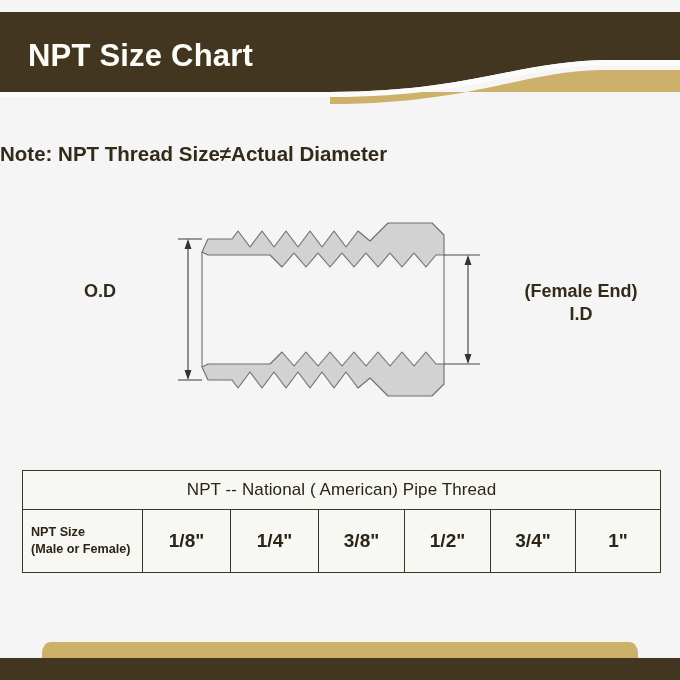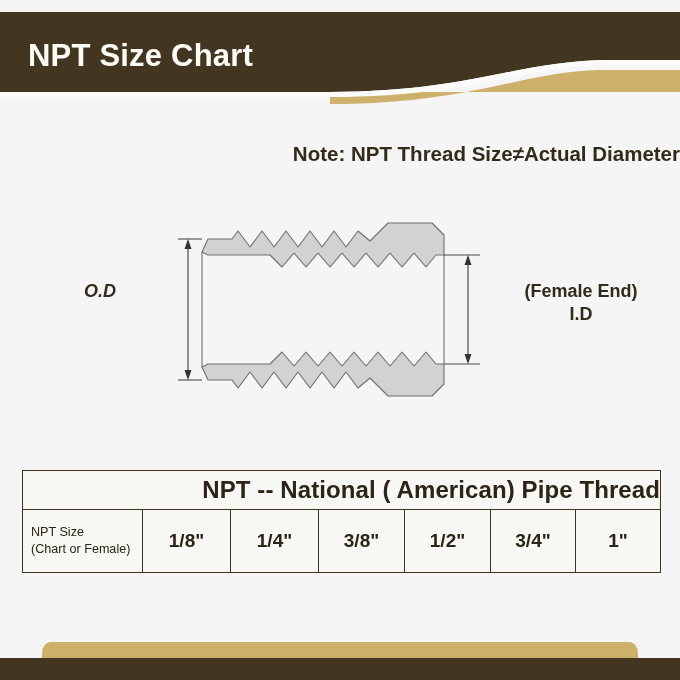--- a/index.html
+++ b/index.html
@@ -48,21 +48,21 @@
     white-space: nowrap;
     z-index: 4;
   }
 
   
   #note {
     position: absolute;
     left: 0;
     top: 130px;
     width: 680px;
-    text-align: right;
+    text-align: left;
     font-size: 20.5px;
     font-weight: bold;
     color: #332b1a;
     letter-spacing: 0px;
   }
 
   
   #diagram {
     position: absolute;
     left: 0;
@@ -73,21 +73,21 @@
   #diagram-svg { display: block; }
 
   .dim-label {
     position: absolute;
     text-align: center;
     font-size: 18px;
     font-weight: bold;
     color: #332b1a;
     line-height: 1.25;
   }
-  #od-label { left: 12px; top: 268px; width: 176px; font-style: italic; }
+  #od-label { left: 12px; top: 268px; width: 176px; }
   #id-label { left: 486px; top: 268px; width: 190px; }
 
   
   #table-wrap {
     position: absolute;
     left: 22px;
     top: 458px;
     width: 638px;
   }
   table.npt {
@@ -96,30 +96,30 @@
     table-layout: fixed;
     background: #f7f7f3;
   }
   table.npt td {
     border: 1px solid #413520;
     color: #2b2417;
     padding: 0;
   }
   .tbl-title {
     height: 38px;
-    text-align: right;
-    font-size: 24px;
-    font-weight: bold;
+    text-align: center;
+    font-size: 17px;
+    font-weight: normal;
     letter-spacing: 0.1px;
   }
   .row-label {
     text-align: left;
     padding: 6px 0 6px 8px !important;
     font-size: 12.6px;
-    font-weight: normal;
+    font-weight: bold;
     line-height: 1.32;
     height: 50px;
   }
   .val {
     text-align: center;
     font-size: 19px;
     font-weight: bold;
     height: 50px;
   }
 
@@ -222,21 +222,21 @@
         <col style="width:85px">
         <col style="width:85px">
       </colgroup>
       <tbody>
         <tr>
           <td class="tbl-title" colspan="7">NPT -- National ( American) Pipe Thread</td>
         </tr>
         <tr>
           <td class="row-label">
             <div>NPT Size</div>
-            <div>(Chart or Female)</div>
+            <div>(Male or Female)</div>
           </td>
           <td class="val">1/8"</td>
           <td class="val">1/4"</td>
           <td class="val">3/8"</td>
           <td class="val">1/2"</td>
           <td class="val">3/4"</td>
           <td class="val">1"</td>
         </tr>
       </tbody>
     </table>

